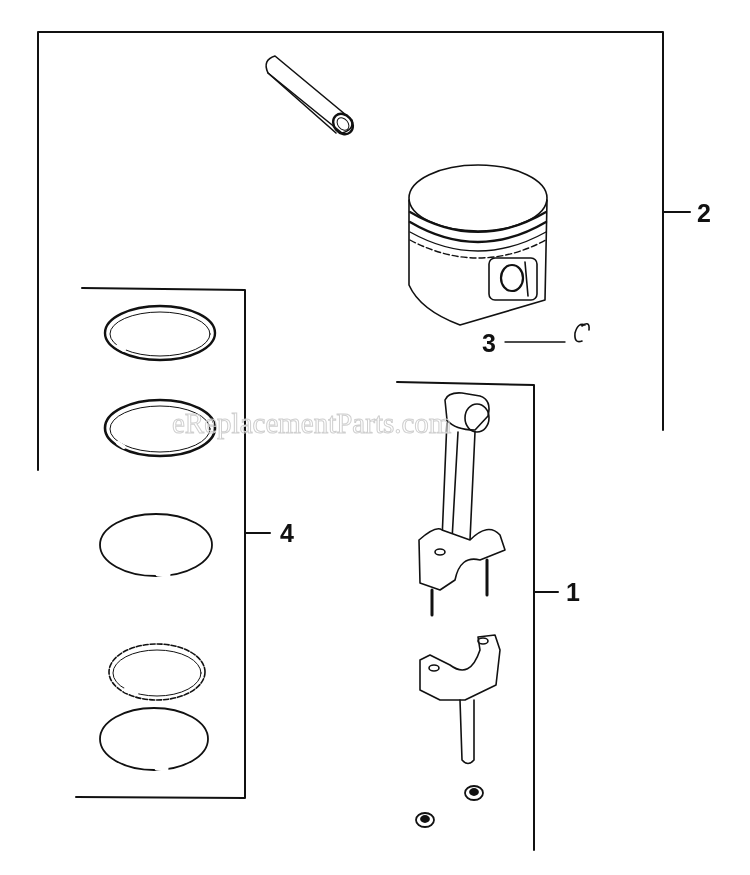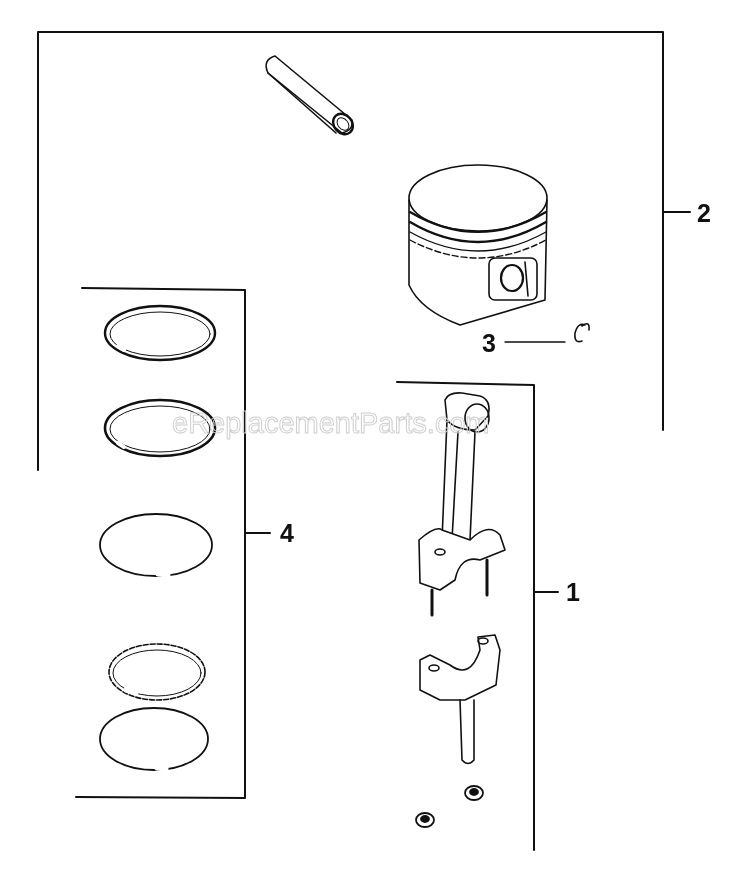--- a/index.html
+++ b/index.html
@@ -1,21 +1,21 @@
 <!DOCTYPE html>
 <html><head>
 <meta charset="utf-8">
 <style>
   html, body { margin: 0; padding: 0; background: #ffffff; }
   body { width: 750px; height: 875px; position: relative; overflow: hidden;
          font-family: "Liberation Sans", sans-serif; }
   #diagram { position: absolute; left: 0; top: 0; }
   .callout { position: absolute; font-family: "Liberation Sans", sans-serif;
              font-weight: bold; font-size: 25px; color: #111111; line-height: 1; }
-  .watermark { position: absolute; left: 172px; top: 407px; font-family: Liberation Sans, sans-serif;
+  .watermark { position: absolute; left: 172px; top: 407px; font-family: Liberation Serif, serif;
                font-size: 29px; color: rgba(255,255,255,0.0); letter-spacing: 0px;
                -webkit-text-stroke: 1px #cfcfcf; }
 </style>
 </head>
 <body>
 
 <svg id="diagram" width="750" height="875" viewBox="0 0 750 875" xmlns="http://www.w3.org/2000/svg" fill="none" stroke="#111" stroke-linecap="round" stroke-linejoin="round">
 
   <g stroke-width="2">
     <polyline points="38,470 38,32 663,32 663,430"></polyline>

